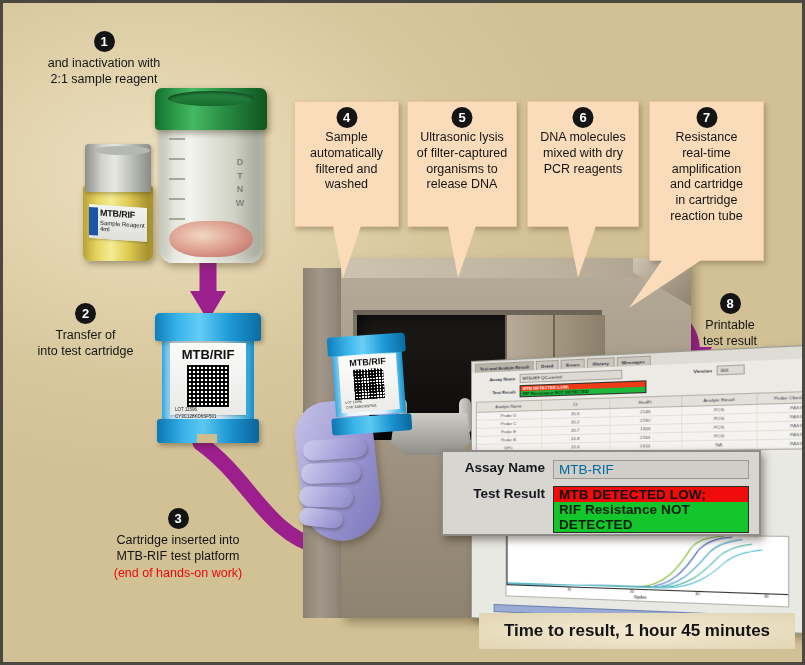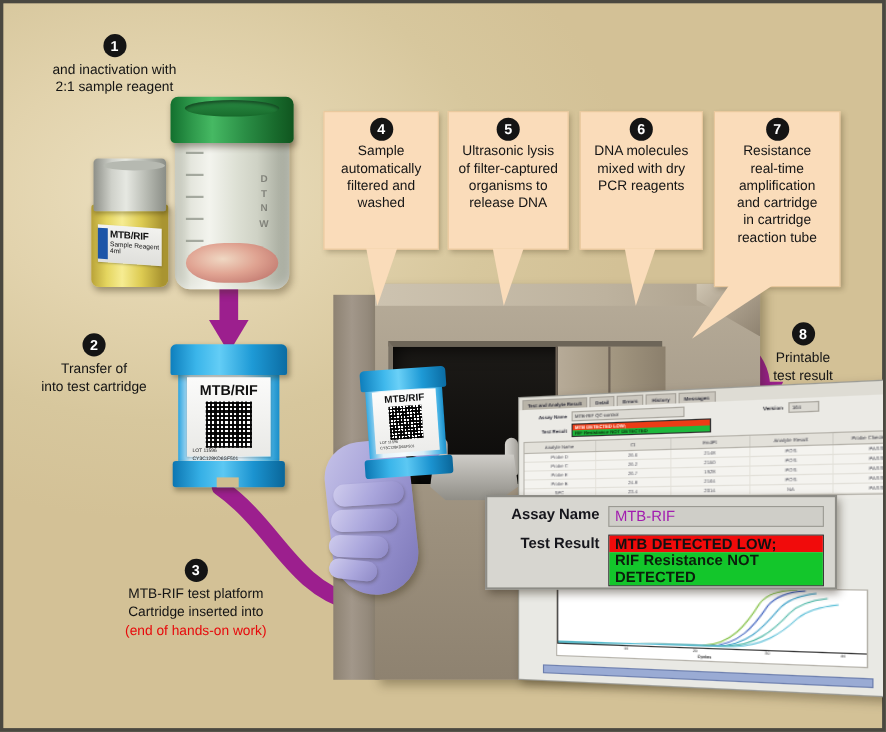--- a/index.html
+++ b/index.html
@@ -267,21 +267,21 @@
   .inset{
     position:absolute;left:438px;top:447px;width:320px;height:86px;
     background:#d7d6d0;border:2px solid #8d8c86;
     box-shadow:3px 4px 8px rgba(35,25,10,.45);
     padding:8px 10px;box-sizing:border-box;
   }
   .inset .irow{display:flex;align-items:flex-start;margin-bottom:7px;}
   .inset .ilab{width:92px;text-align:right;font-size:13.5px;font-weight:bold;color:#16161c;padding-right:8px;}
   .inset .ival{
     flex:1;background:#cfcec8;border:1px solid #9a9992;
-    font-size:13.5px;color:#a21caf;padding:1px 5px;
+    font-size:13.5px;color:#0369a1;padding:1px 5px;
   }
   .inset .resultbox{flex:1;border:1px solid #2a2a2a;}
   .inset .rr{background:#f10b0b;color:#111;font-size:13.5px;font-weight:bold;padding:0 5px;letter-spacing:.1px;}
   .inset .rg{background:#13c62b;color:#0c1f0c;font-size:13.5px;font-weight:bold;padding:0 5px;letter-spacing:.1px;}
 
   
   .footer{
     position:absolute;left:476px;top:610px;width:316px;height:36px;
     background:radial-gradient(ellipse at center,#f3ead2 0%,#eadfc2 55%,#e2d5b3 100%);
     display:flex;align-items:center;justify-content:center;
@@ -364,22 +364,22 @@
       <div class="qr"></div>
       <div class="lot">LOT 11596</div>
       <div class="lot">CY3C128KD6SF501</div>
     </div>
     <div class="base"></div>
     <div class="notch"></div>
   </div>
 
   <div class="plainstep" style="left:75px;top:505px;width:200px;">
     <div class="num">3</div>
+    <div>Cartridge inserted into</div>
     <div>MTB-RIF test platform</div>
-    <div>Cartridge inserted into</div>
     <div class="red">(end of hands-on work)</div>
   </div>
 
   <div class="machine">
     <div class="mach-left"></div>
     <div class="mach-body"></div>
     <div class="mach-top"></div>
     <div class="mach-bevel"></div>
     <div class="bay">
       <div class="bay-door">
@@ -553,14 +553,17 @@
     </div>
     <div class="irow">
       <div class="ilab">Test Result</div>
       <div class="resultbox">
         <div class="rr">MTB DETECTED LOW;</div>
         <div class="rg">RIF Resistance NOT DETECTED</div>
       </div>
     </div>
   </div>
 
+  <div class="footer">
+    <span>Time to result, 1 hour 45 minutes</span>
+  </div>
 
 </div>
 
 </body></html>

